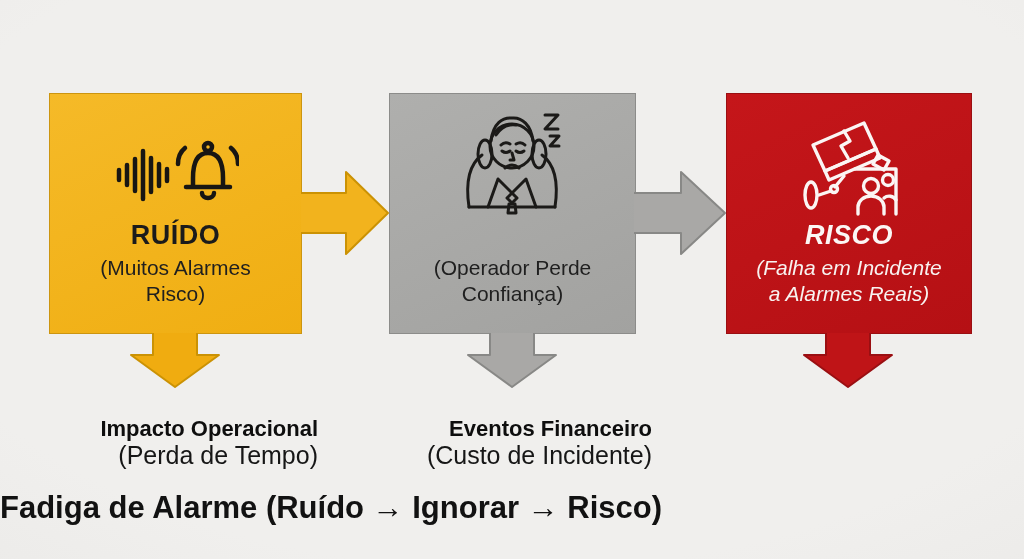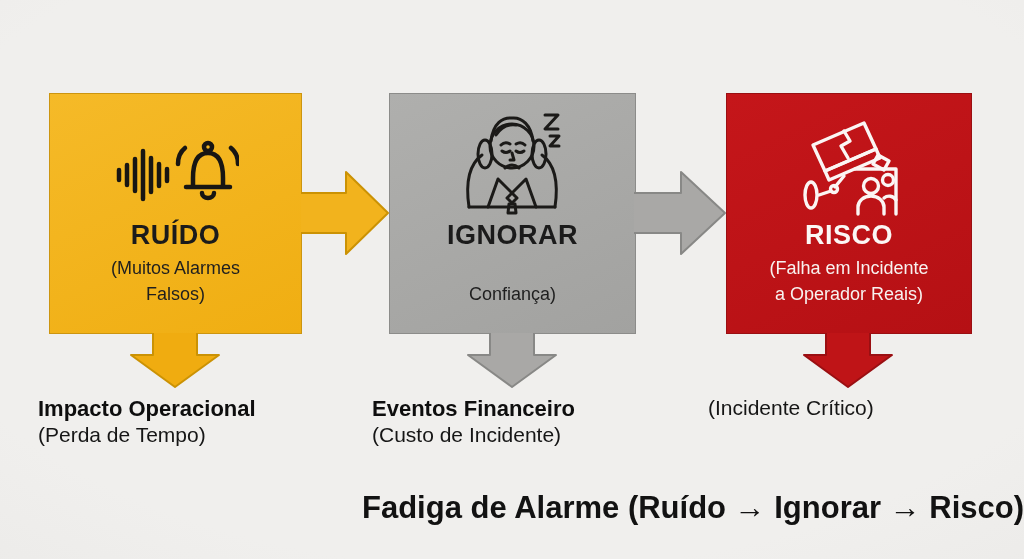--- a/index.html
+++ b/index.html
@@ -24,56 +24,57 @@
   }
   .stage-ignorar{
     left:389px;width:247px;
     background:linear-gradient(155deg,#AFAFAD 0%,#A2A2A0 100%);
     border:1px solid #8C8C8A;
   }
   .stage-risco{
     left:726px;width:246px;
     background:linear-gradient(155deg,#C5161A 0%,#B51014 100%);
     border:1px solid #9A0F12;
+    font-style:italic;
   }
   .stage-icon{position:absolute;left:50%;transform:translateX(-50%);}
   .icon-noise{top:40px;}
   .icon-operator{top:14px;}
   .icon-camera{top:20px;}
   .stage-title{
     position:absolute;top:126px;left:0;width:100%;
     font-size:27px;font-weight:bold;letter-spacing:0.5px;color:#1B1B1B;
   }
   .stage-sub{
     position:absolute;top:161px;left:0;width:100%;
-    font-size:18px;line-height:26px;color:#1F1F1F;
+    font-size:21px;line-height:26px;color:#1F1F1F;
   }
   .stage-risco .stage-title{color:#FBF7F5;}
   .stage-risco .stage-sub{color:#F8F2F0;}
 
   .flow-arrow{position:absolute;top:169px;}
   .flow-arrow-1{left:301px;}
   .flow-arrow-2{left:634px;}
   .down-arrow{position:absolute;top:333px;}
   .down-arrow-1{left:129px;}
   .down-arrow-2{left:466px;}
   .down-arrow-3{left:802px;}
 
   .impact{
-    position:absolute;top:395px;width:280px;text-align:left;
+    position:absolute;top:415px;width:280px;text-align:right;
   }
   .impact-1{left:38px;}
   .impact-2{left:372px;}
   .impact-3{left:708px;}
   .impact-title{font-size:22px;font-weight:bold;color:#0E0E0E;line-height:27px;}
-  .impact-sub{font-size:21px;color:#161616;line-height:26px;}
+  .impact-sub{font-size:25px;color:#161616;line-height:26px;}
 
   .caption{
     position:absolute;top:490px;left:0;width:100%;
-    text-align:right;font-size:31px;font-weight:bold;color:#121212;
+    text-align:left;font-size:31px;font-weight:bold;color:#121212;
   }
   svg{display:block;}
 </style>
 </head>
 <body>
 
 <div class="canvas">
 
   <div class="stage stage-ruido">
     <svg class="stage-icon icon-noise" width="126" height="78" viewBox="0 0 126 78" fill="none" stroke="#181613" stroke-width="4.5" stroke-linecap="round" stroke-linejoin="round">
@@ -87,21 +88,21 @@
       <circle cx="95" cy="13" r="4"></circle>
       <path d="M80,52 v-8 C80,28 85,19 95,19 C105,19 110,28 110,44 v8"></path>
       <path d="M73,53 H117"></path>
       <path d="M89,59 a6,5 0 0 0 12,0"></path>
       <path d="M72,14 C67,18 65,23 65,30"></path>
       <path d="M118,14 C123,18 125,23 125,30"></path>
     </svg>
     <div class="stage-title">RUÍDO</div>
     <div class="stage-sub">
       <span>(Muitos Alarmes</span><br>
-      <span>Falsos)</span>
+      <span>Risco)</span>
     </div>
   </div>
 
   <div class="stage stage-ignorar">
     <svg class="stage-icon icon-operator" width="112" height="108" viewBox="0 0 112 108" fill="none" stroke="#1B1A18" stroke-width="3" stroke-linecap="round" stroke-linejoin="round">
       <path d="M88,7 h13 l-13,14 h13"></path>
       <path d="M93,28 h9 l-9,10 h9"></path>
       <circle cx="55" cy="38" r="22"></circle>
       <path d="M34,33 C36,15 46,9 55,10 C65,9 74,17 76,33"></path>
       <path d="M39,27 C45,18 52,16 59,17"></path>
@@ -113,23 +114,22 @@
       <path d="M48,60 q7,-6 14,0"></path>
       <ellipse cx="28" cy="46" rx="7" ry="14"></ellipse>
       <ellipse cx="82" cy="46" rx="7" ry="14"></ellipse>
       <path d="M12,99 C8,72 14,55 25,47"></path>
       <path d="M98,99 C102,72 96,55 85,47"></path>
       <path d="M31,99 L41,71 L55,85 L69,71 L79,99"></path>
       <path d="M55,85 l5,5 l-5,5 l-5,-5 z"></path>
       <path d="M52,96 h6 l1,9 h-8 z"></path>
       <path d="M12,99 H98"></path>
     </svg>
-    <div class="stage-title">IGNORAR</div>
     <div class="stage-sub">
-      <br>
+      <span>(Operador Perde</span><br>
       <span>Confiança)</span>
     </div>
   </div>
 
   <div class="stage stage-risco">
     <svg class="stage-icon icon-camera" width="114" height="102" viewBox="0 0 114 102" fill="none" stroke="#FBF6F4" stroke-width="3.4" stroke-linecap="round" stroke-linejoin="round">
       <path d="M21,31 L72,9 L84,35 L33,57 Z"></path>
       <path d="M52,17 l6,10 l-9,5 l7,12"></path>
       <path d="M33,57 L84,35 L88,44 L37,66 Z"></path>
       <path d="M86,41 l11,6 l-5,9 l-11,-6 z"></path>
@@ -139,21 +139,21 @@
       <ellipse cx="19" cy="81" rx="6" ry="13"></ellipse>
       <path d="M63,55 H104 V100"></path>
       <circle cx="79" cy="72" r="7.5"></circle>
       <path d="M66,100 v-7 a13,11 0 0 1 26,0 v7"></path>
       <circle cx="96" cy="66" r="5.5"></circle>
       <path d="M92,84 a8,8 0 0 1 12,2"></path>
     </svg>
     <div class="stage-title">RISCO</div>
     <div class="stage-sub">
       <span>(Falha em Incidente</span><br>
-      <span>a Operador Reais)</span>
+      <span>a Alarmes Reais)</span>
     </div>
   </div>
 
   <svg class="flow-arrow flow-arrow-1" width="89" height="88" viewBox="0 0 89 88">
     <path d="M0,24 H45 V3 L87,44 L45,85 V64 H0" fill="#F2B31D" stroke="#CB9204" stroke-width="2" stroke-linejoin="round"></path>
   </svg>
   <svg class="flow-arrow flow-arrow-2" width="93" height="88" viewBox="0 0 93 88">
     <path d="M0,24 H47 V3 L91,44 L47,85 V64 H0" fill="#A9A8A6" stroke="#87878.5" stroke-width="0" stroke-linejoin="round"></path>
     <path d="M0,24 H47 V3 L91,44 L47,85 V64 H0" fill="#A9A8A6" stroke="#888886" stroke-width="2" stroke-linejoin="round"></path>
   </svg>
@@ -170,18 +170,17 @@
 
   <div class="impact impact-1">
     <div class="impact-title">Impacto Operacional</div>
     <div class="impact-sub">(Perda de Tempo)</div>
   </div>
   <div class="impact impact-2">
     <div class="impact-title">Eventos Financeiro</div>
     <div class="impact-sub">(Custo de Incidente)</div>
   </div>
   <div class="impact impact-3">
-    <div class="impact-sub">(Incidente Crítico)</div>
   </div>
 
   <div class="caption">Fadiga de Alarme (Ruído → Ignorar → Risco)</div>
 
 </div>
 
 </body></html>

